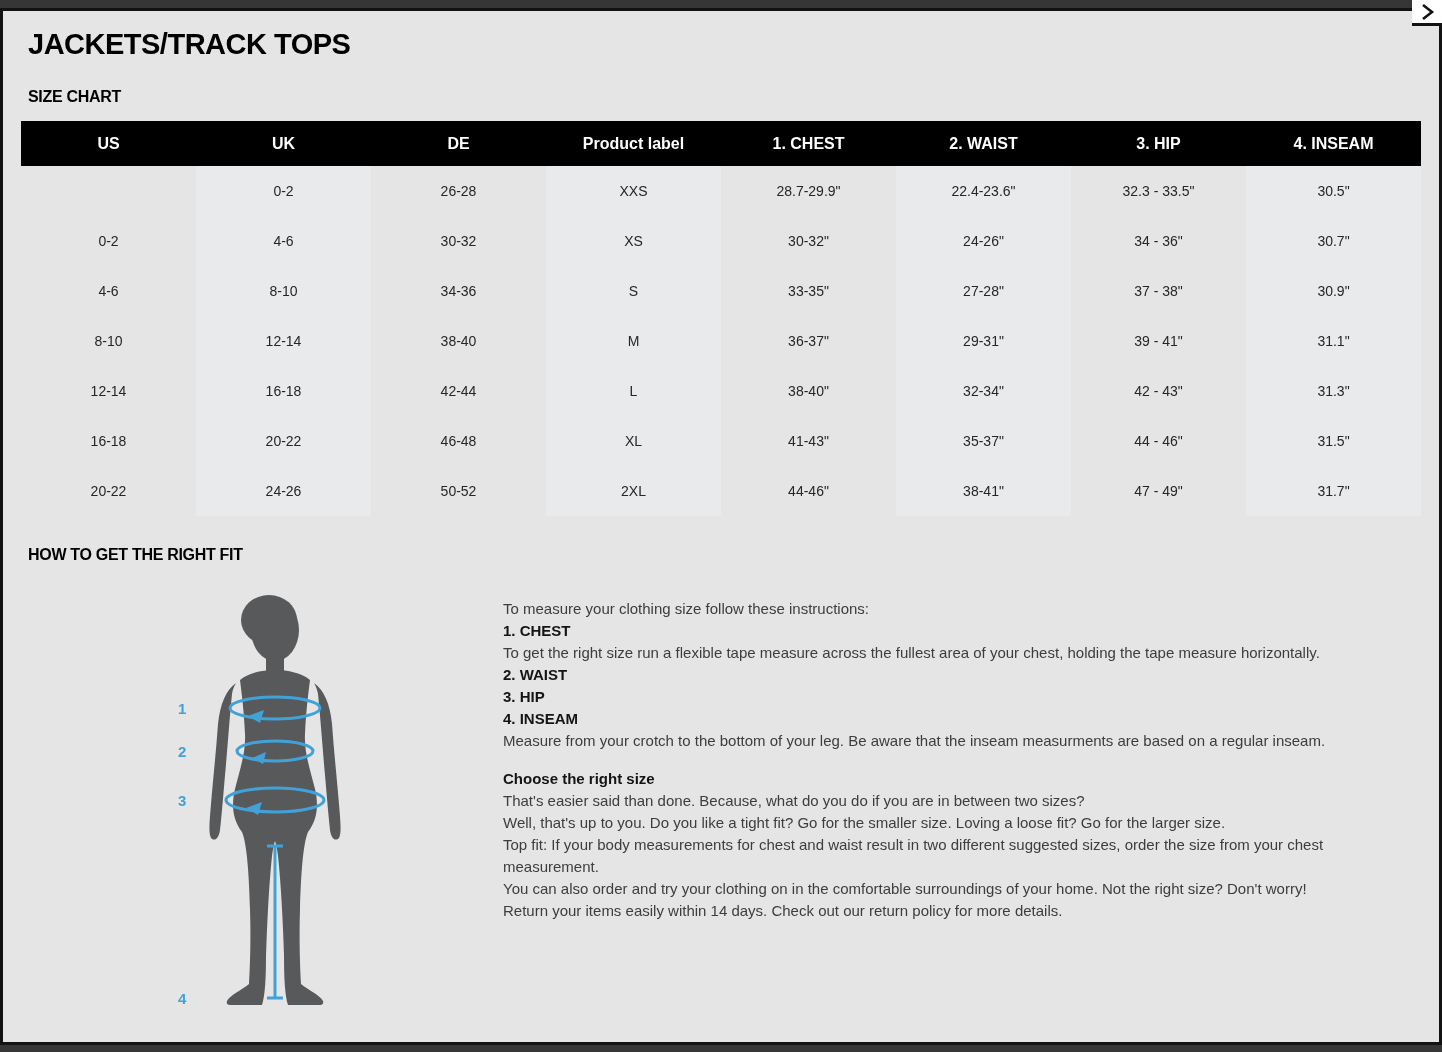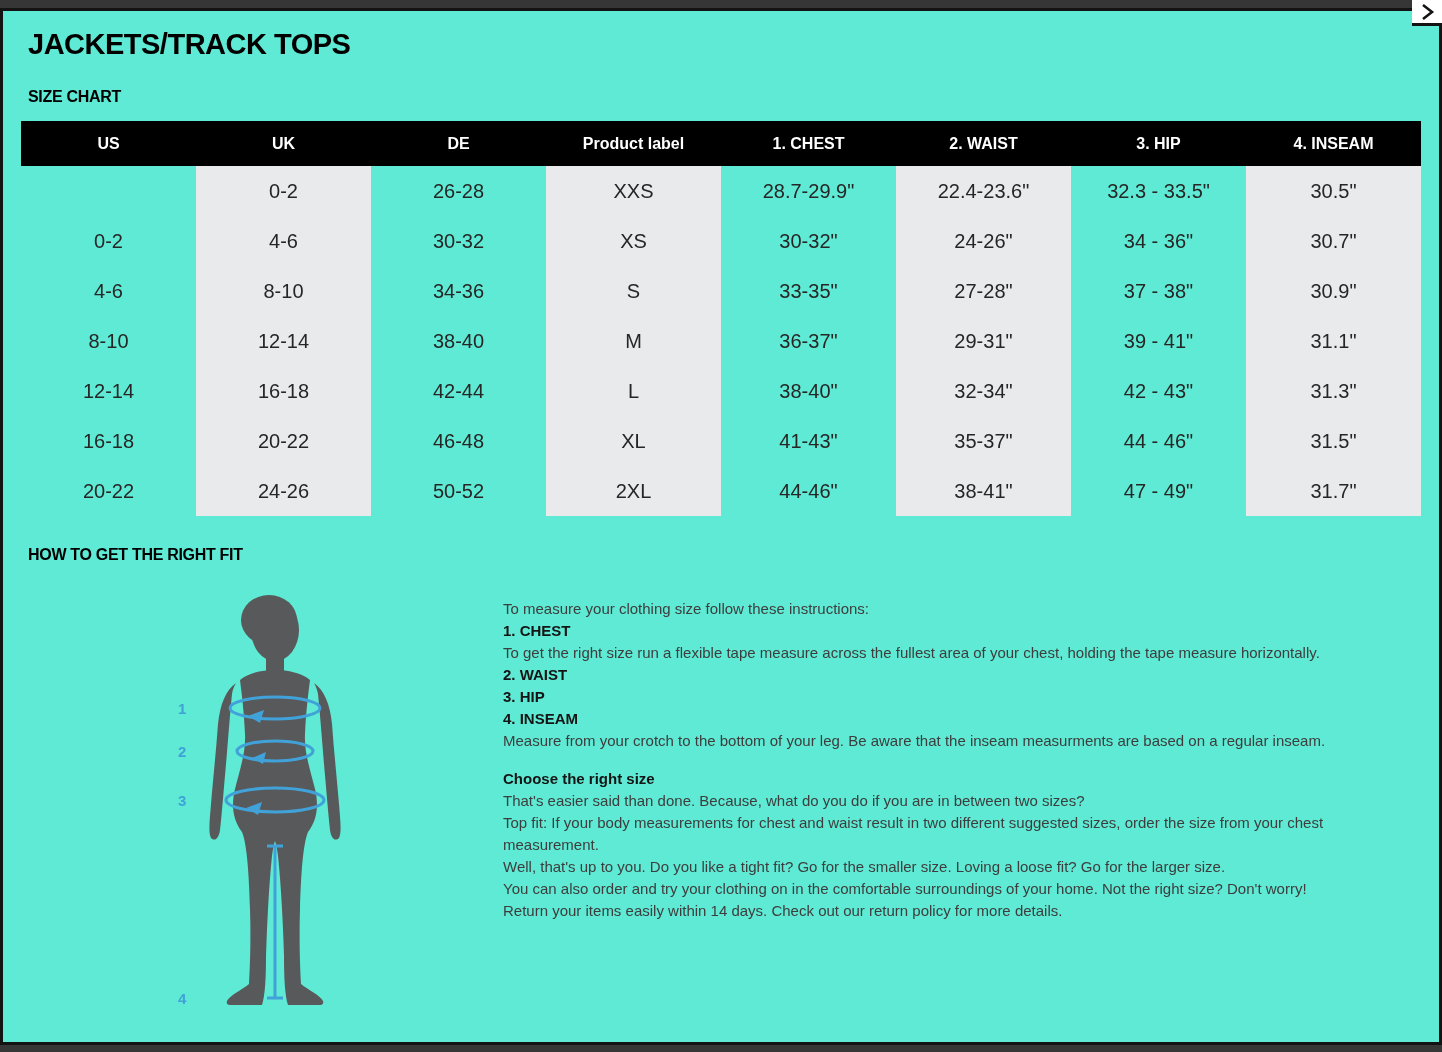--- a/index.html
+++ b/index.html
@@ -2,42 +2,42 @@
 <html><head>
 <meta charset="utf-8">
 <style>
   html,body{margin:0;padding:0;}
   .viewport{
     position:relative;width:1442px;height:1052px;overflow:hidden;
     background:#363636;font-family:"Liberation Sans",sans-serif;
   }
   .panel{
     position:absolute;top:8px;left:0;right:0;bottom:7px;
-    background:#5eead4;border:3px solid #131313;box-sizing:border-box;
+    background:#e5e5e5;border:3px solid #131313;box-sizing:border-box;
     padding:0 18px;overflow:hidden;
   }
   .page-title{
     font-size:29px;font-weight:bold;color:#000;letter-spacing:-0.5px;
     margin:17px 0 0 7px;
   }
   .section-heading{
     font-size:16px;font-weight:bold;color:#000;letter-spacing:-0.3px;
     margin:27px 0 0 7px;
   }
   .fit-heading{margin-top:30px;}
   .size-table{margin-top:15px;}
   .thead,.tr{display:grid;grid-template-columns:repeat(8,1fr);}
   .thead{background:#000;height:45px;}
   .th{
     color:#fff;font-size:16px;font-weight:bold;
     display:flex;align-items:center;justify-content:center;
   }
   .tr{height:50px;}
   .td{
-    font-size:20px;color:#262626;
+    font-size:14px;color:#262626;
     display:flex;align-items:center;justify-content:center;
   }
   .td.alt{background:#e9eaeb;}
   .fit-section{display:flex;margin-top:20px;}
   .figure{flex:none;width:482px;padding-left:148px;box-sizing:border-box;}
   .figure svg text{font-weight:bold;font-size:15px;font-family:"Liberation Sans",sans-serif;}
   .instructions{flex:1;padding:14px 40px 0 0;color:#3d3d3d;font-size:15px;}
   .instructions p{margin:0;line-height:22px;}
   .step-label{font-weight:bold;color:#141414;}
   .choose-heading{margin-top:16px !important;}
@@ -222,22 +222,22 @@
             <p class="step-label">1. CHEST</p>
             <p class="step-text">To get the right size run a flexible tape measure across the fullest area of your chest, holding the tape measure horizontally.</p>
             <p class="step-label">2. WAIST</p>
             <p class="step-label">3. HIP</p>
             <p class="step-label">4. INSEAM</p>
             <p class="step-text">Measure from your crotch to the bottom of your leg. Be aware that the inseam measurments are based on a regular inseam.</p>
           </div>
         <p class="step-label choose-heading">Choose the right size</p>
         <div>
             <p>That's easier said than done. Because, what do you do if you are in between two sizes?</p>
+            <p>Well, that's up to you. Do you like a tight fit? Go for the smaller size. Loving a loose fit? Go for the larger size.</p>
             <p>Top fit: If your body measurements for chest and waist result in two different suggested sizes, order the size from your chest measurement.</p>
-            <p>Well, that's up to you. Do you like a tight fit? Go for the smaller size. Loving a loose fit? Go for the larger size.</p>
             <p>You can also order and try your clothing on in the comfortable surroundings of your home. Not the right size? Don't worry!</p>
             <p>Return your items easily within 14 days. Check out our return policy for more details.</p>
           </div>
       </div>
 
     </div>
   </div>
 
   <div class="next-btn">
     <svg width="16" height="18" viewBox="0 0 16 18">

